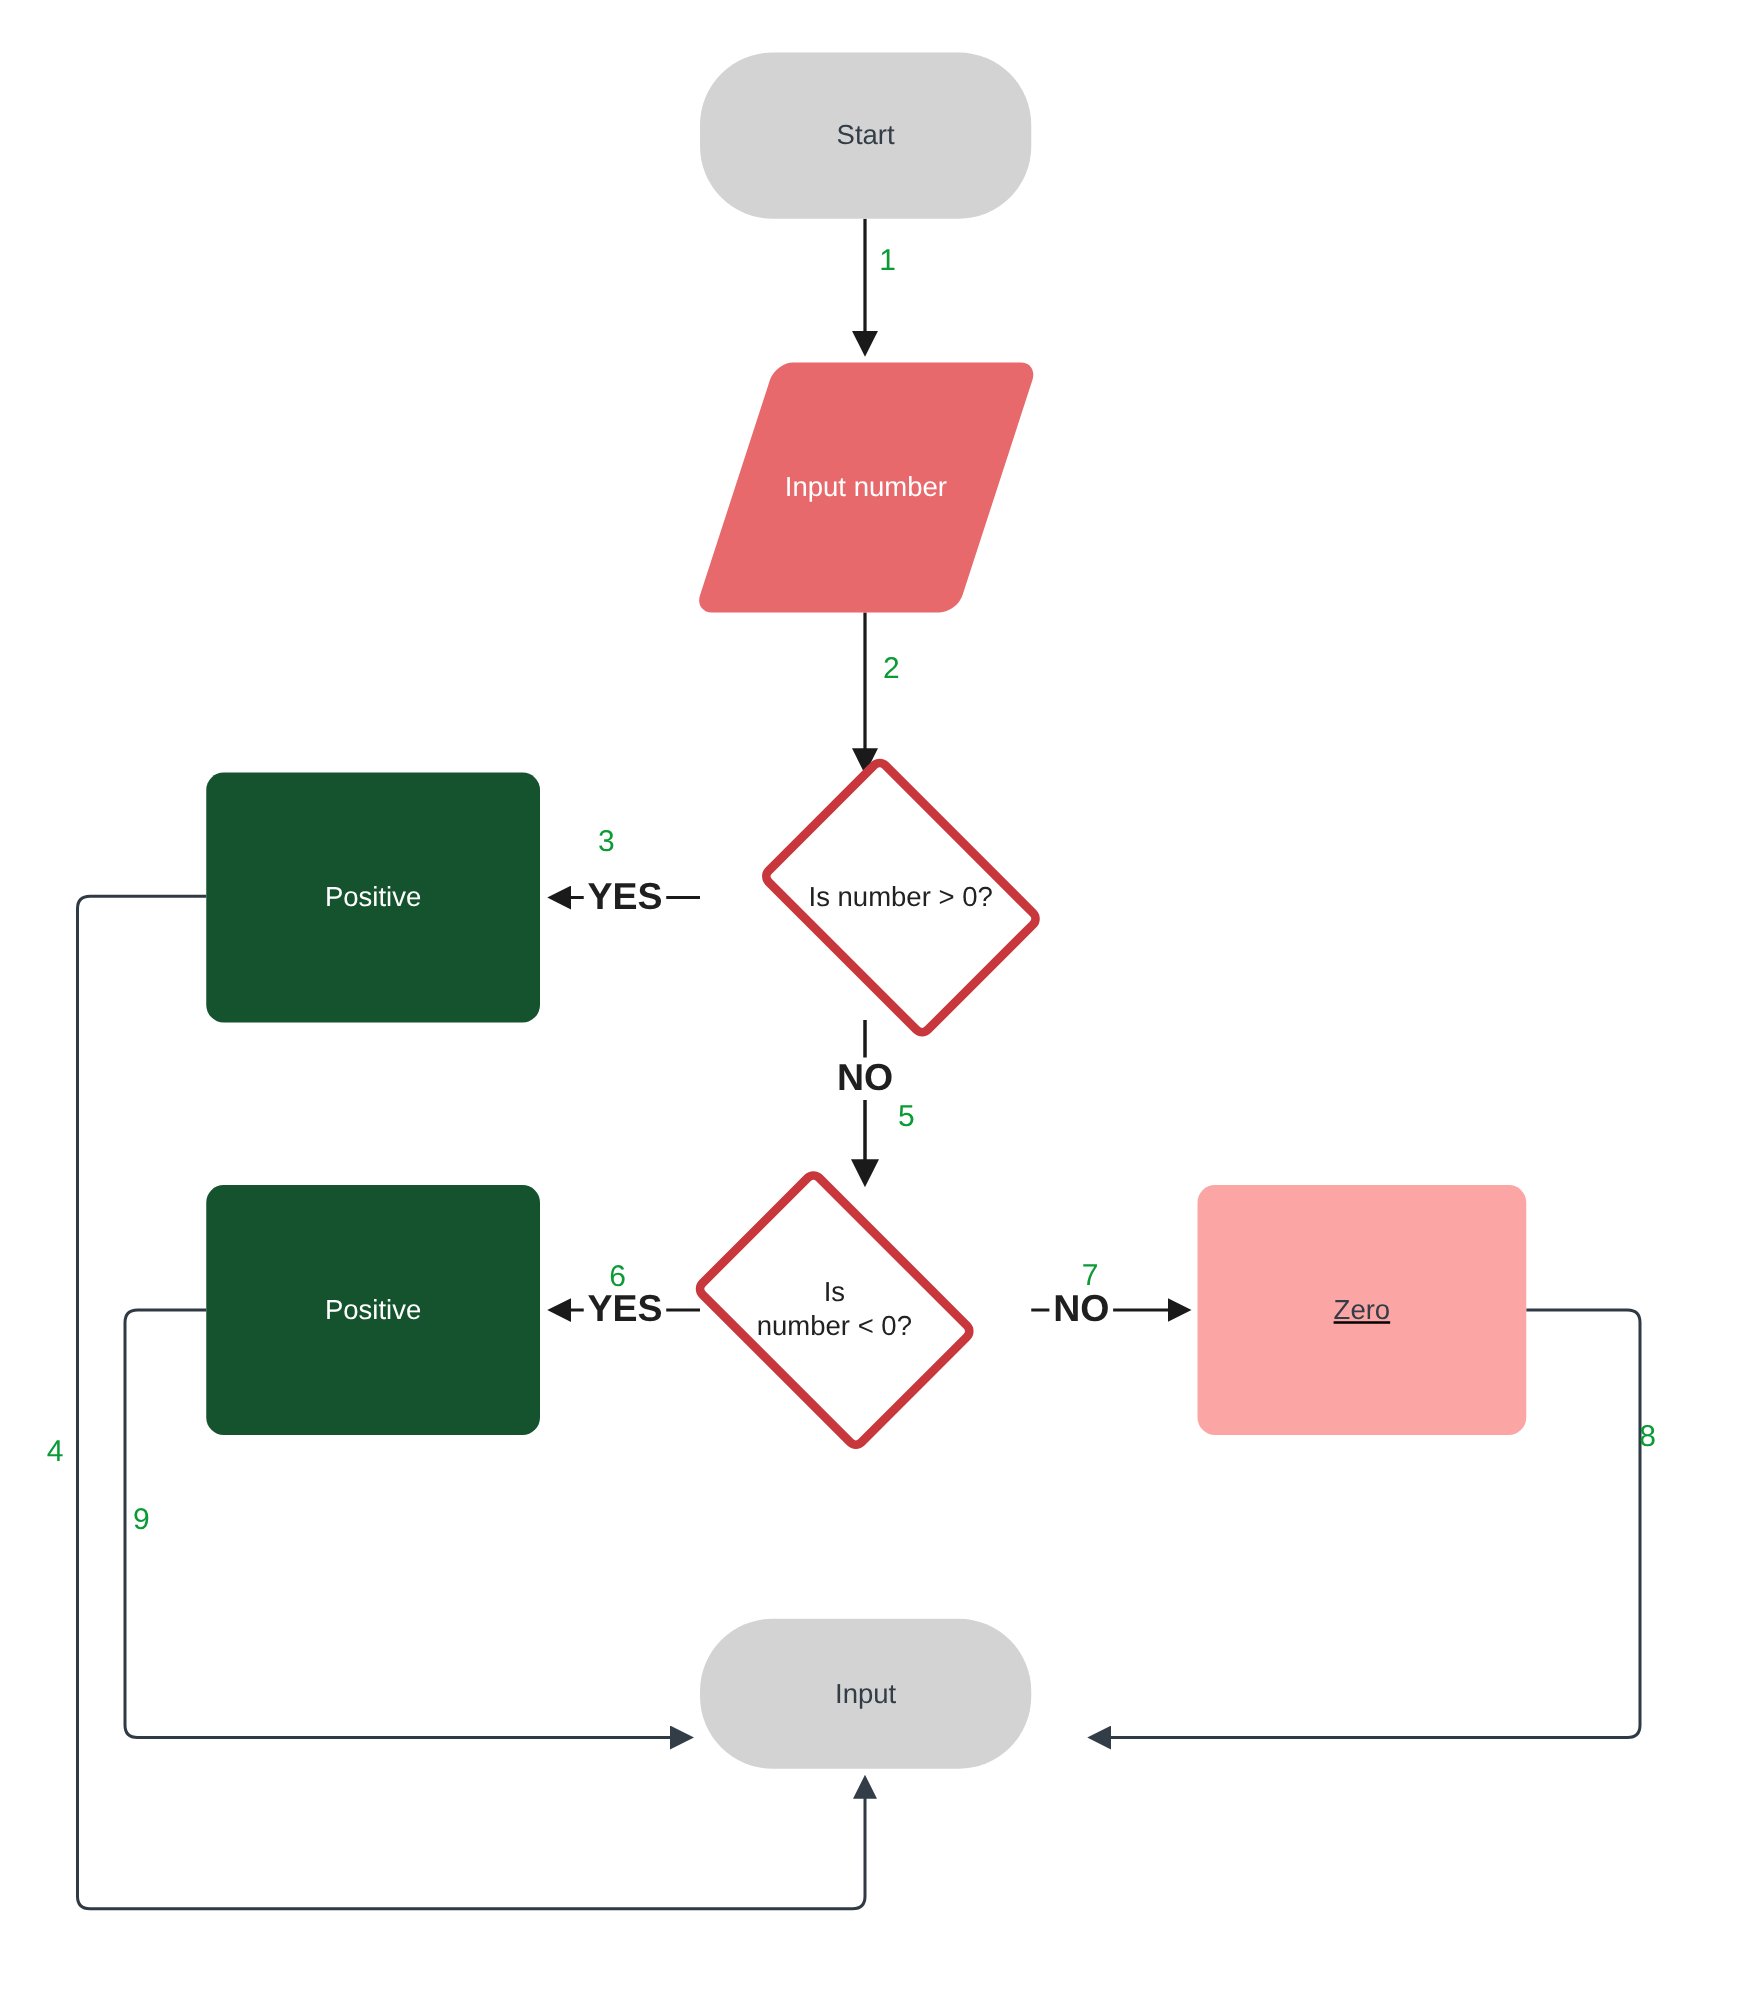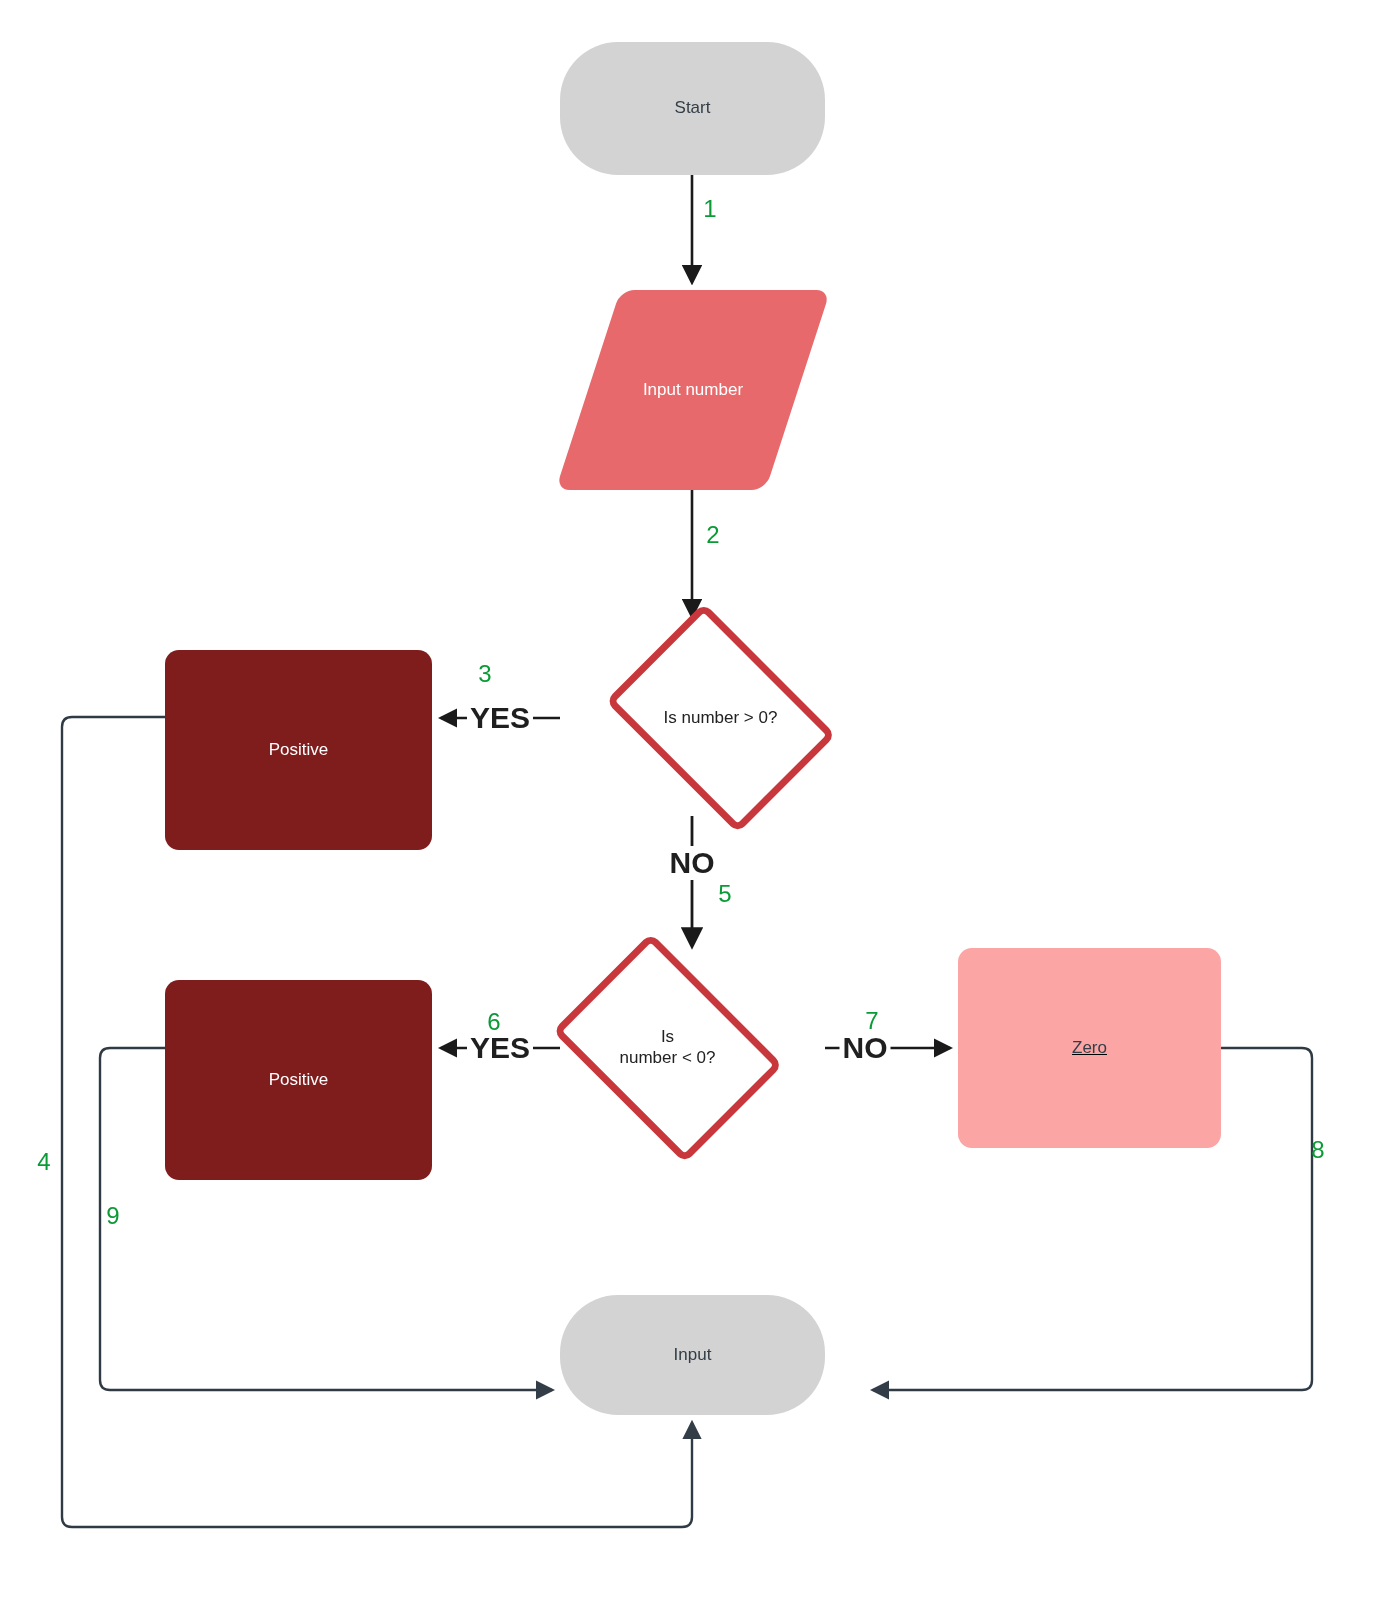--- a/index.html
+++ b/index.html
@@ -27,21 +27,21 @@
   }
   .node {
     position: absolute;
     display: flex;
     align-items: center;
     justify-content: center;
     text-align: center;
     box-sizing: border-box;
   }
   .node-label {
-    font-size: 17px;
+    font-size: 22px;
     line-height: 1.22;
     white-space: pre-line;
     pointer-events: none;
   }
 
   
   .n-terminator {
     background: #d3d3d3;
     border-radius: 58px;
   }
@@ -57,21 +57,21 @@
   }
   .n-io .node-label {
     color: #ffffff;
     transform: skewX(18deg);
   }
 
   
   .n-process {
     border-radius: 14px;
   }
-  .n-process.fill-strong { background: #7f1d1d; margin-top: 32px; }
+  .n-process.fill-strong { background: #14532d; }
   .n-process.fill-soft  { background: #fca5a5; text-decoration: underline; }
   .n-process .node-label.text-light { color: #ffffff; }
   .n-process .node-label.text-dark  { color: #333d47; }
 
   
   .n-decision {
     background: transparent;
   }
   .diamond-shape {
     position: absolute;

